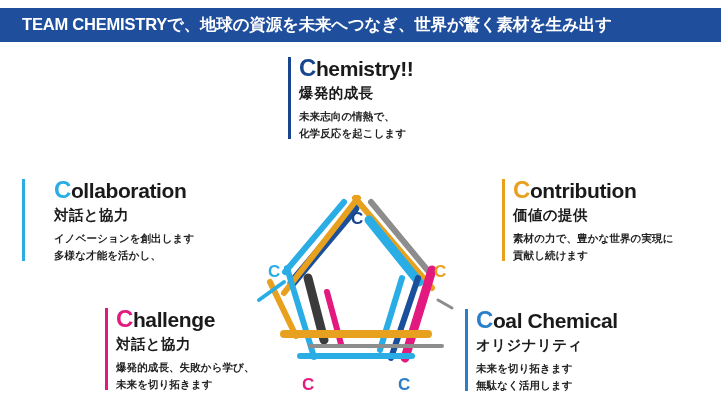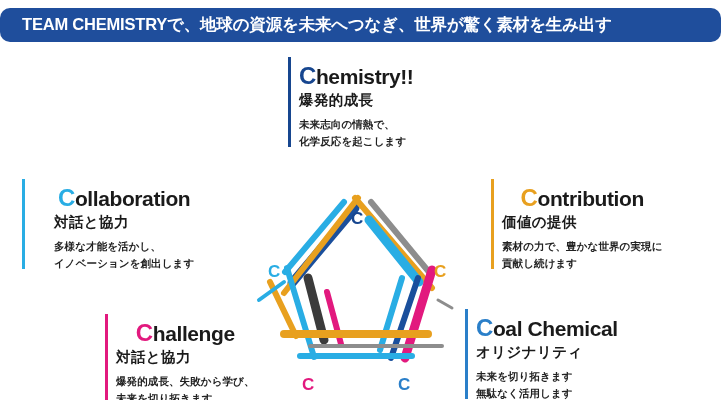--- a/index.html
+++ b/index.html
@@ -20,21 +20,20 @@
     position: absolute;
     left: 0;
     top: 8px;
     width: 721px;
     height: 34px;
     background: #1f4e9c;
     display: flex;
     align-items: center;
     box-sizing: border-box;
     padding-left: 22px;
-    border-radius: 10px;
   }
   .banner-text {
     color: #ffffff;
     font-size: 16.5px;
     font-weight: bold;
     letter-spacing: -0.2px;
     white-space: nowrap;
   }
 
   
@@ -60,51 +59,49 @@
     width: 3px;
     border-radius: 0;
   }
   .block .headline {
     font-size: 21px;
     font-weight: bold;
     color: #1a1a1a;
     line-height: 1.12;
     letter-spacing: -0.4px;
     white-space: nowrap;
-    margin: 8px 0 3px 0;
-    text-align: center;
+    margin: 0 0 3px 0;
   }
   .block .headline .cap {
     font-size: 24px;
   }
   .block .subhead {
     font-size: 14.5px;
     font-weight: bold;
     color: #1a1a1a;
     line-height: 1.2;
     letter-spacing: 0.4px;
     white-space: nowrap;
     margin: 0 0 6px 0;
-    font-family: Liberation Mono, monospace;
   }
   .block .body {
     font-size: 10.5px;
     font-weight: bold;
     color: #222222;
     line-height: 1.55;
     letter-spacing: 0.1px;
     white-space: nowrap;
     margin: 0;
   }
 
   
   #blk-chemistry   { left: 288px; top: 13px; }
   #blk-collab      { left: 22px;  top: 135px; padding-left: 32px; }
-  #blk-contrib     { left: 491px; top: 135px; }
-  #blk-challenge   { left: 105px; top: 270px; }
+  #blk-contrib     { left: 502px; top: 135px; }
+  #blk-challenge   { left: 105px; top: 264px; }
   #blk-coal        { left: 465px; top: 265px; }
 
   
   .pentagon-wrap {
     position: absolute;
     left: 252px;
     top: 118px;
     width: 210px;
     height: 205px;
   }
@@ -174,22 +171,22 @@
     <p class="headline"><span class="cap" style="color:#17468f">C</span><span>hemistry!!</span></p>
     <p class="subhead">爆発的成長</p>
     <p class="body">未来志向の情熱で、</p>
     <p class="body">化学反応を起こします</p>
   </div>
 
   <div class="block" id="blk-collab">
     <span class="rule" style="background:#29ade4"></span>
     <p class="headline"><span class="cap" style="color:#29ade4">C</span><span>ollaboration</span></p>
     <p class="subhead">対話と協力</p>
+    <p class="body">イノベーションを創出します</p>
     <p class="body">多様な才能を活かし、</p>
-    <p class="body">イノベーションを創出します</p>
   </div>
 
   <div class="block" id="blk-contrib">
     <span class="rule" style="background:#e8a01f"></span>
     <p class="headline"><span class="cap" style="color:#e8a01f">C</span><span>ontribution</span></p>
     <p class="subhead">価値の提供</p>
     <p class="body">素材の力で、豊かな世界の実現に</p>
     <p class="body">貢献し続けます</p>
   </div>
 

